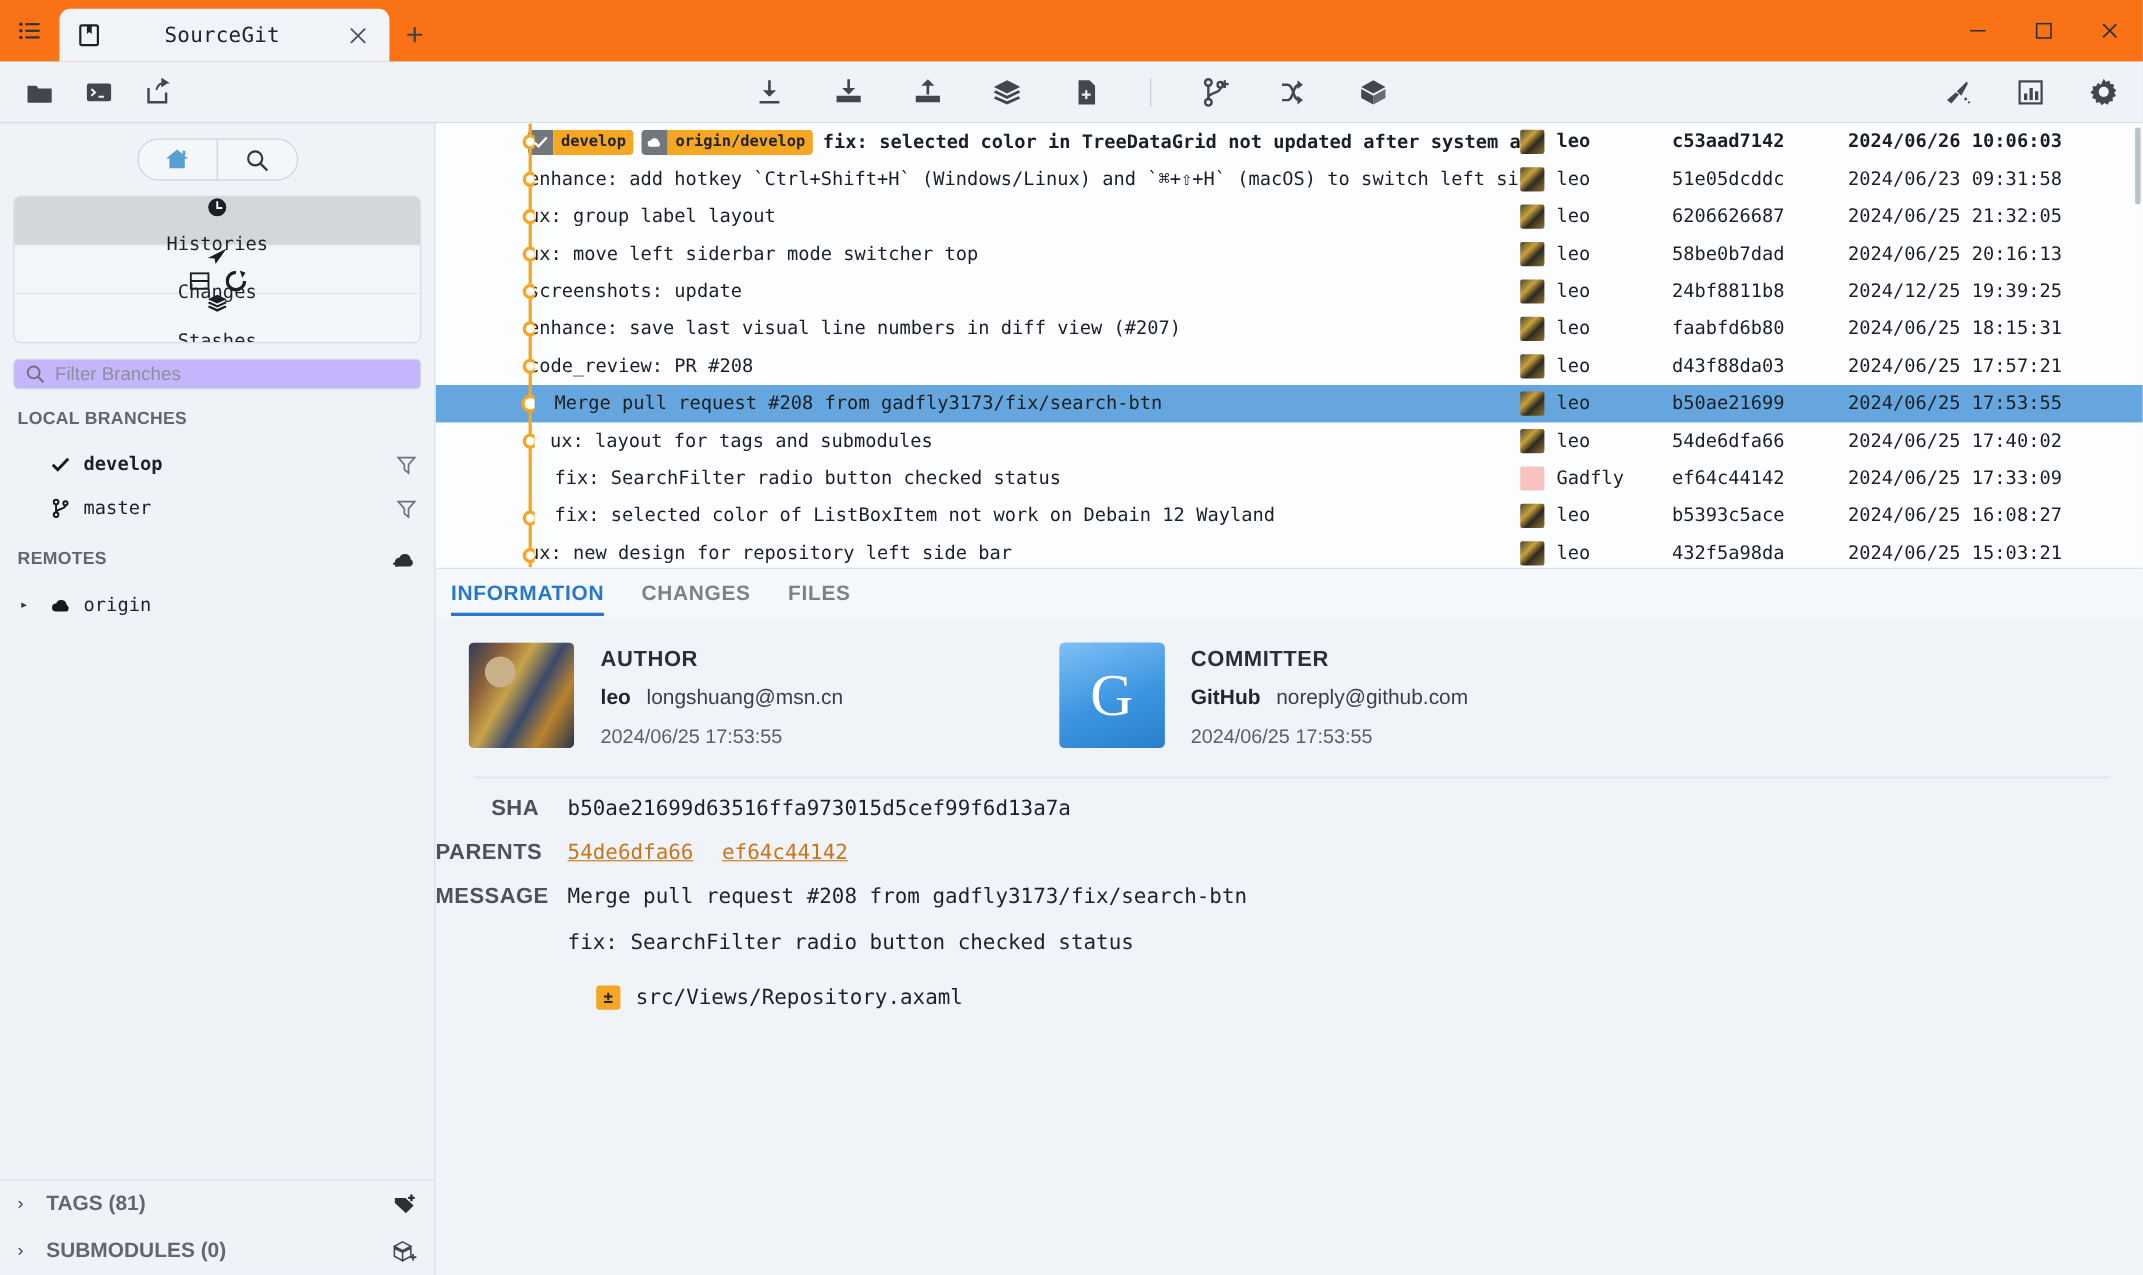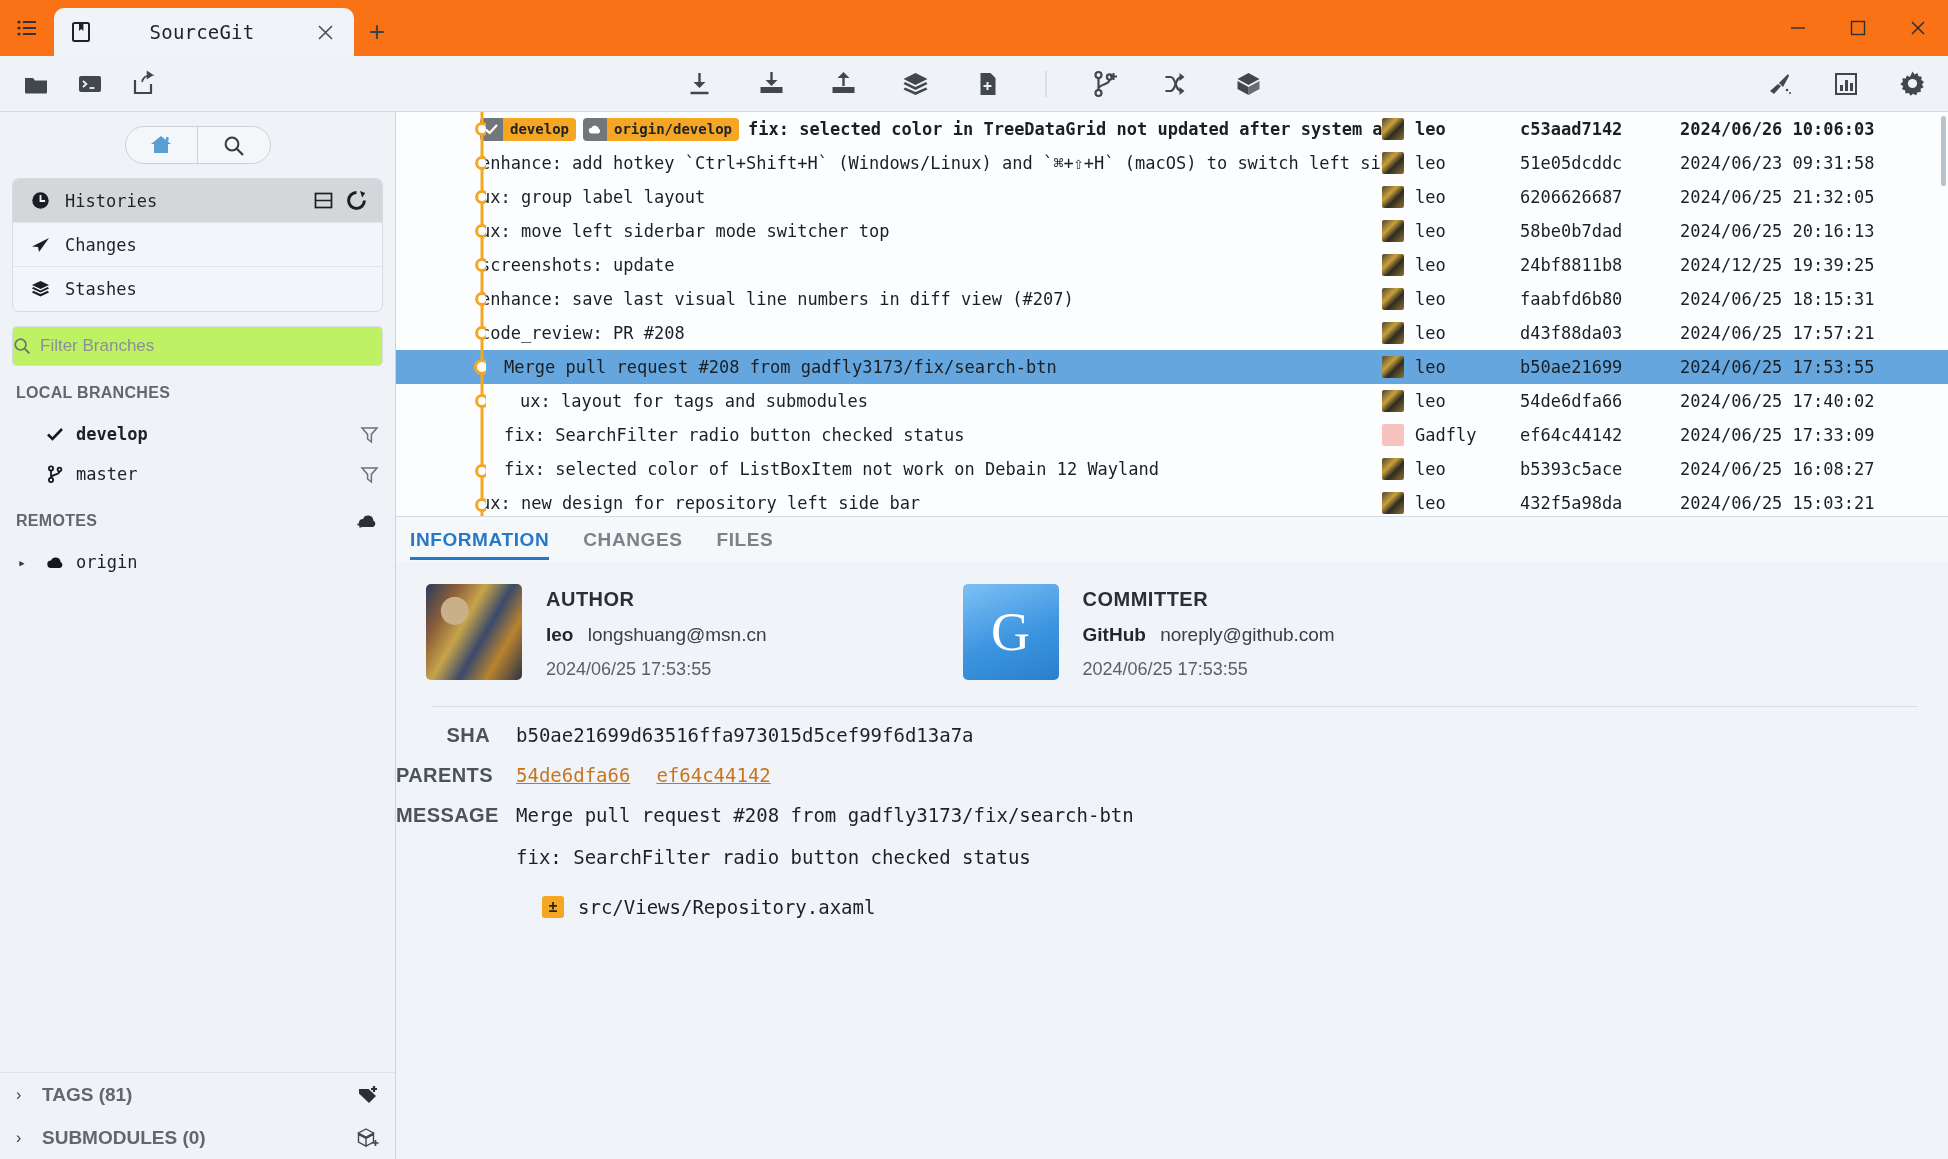--- a/index.html
+++ b/index.html
@@ -94,32 +94,32 @@
   .nav-box {
     margin: 14px 12px 0 12px;
     border: 1px solid #d4dbe3; border-radius: 7px;
     background: #f2f5f9; overflow: hidden;
   }
   .nav-item {
     height: 44px; display: flex; align-items: center;
     padding: 0 16px; gap: 14px;
     border-bottom: 1px solid #e0e6ec;
     font-family: "DejaVu Sans Mono", monospace;
-    font-size: 17px; color: #1f2328;
+    font-size: 17px; color: #1f2328; flex-direction: column;
   }
   .nav-item:last-child { border-bottom: none; }
   .nav-item.selected { background: #d3d7da; }
   .nav-ico { width: 22px; display: flex; align-items: center; justify-content: center; color: #1b1f24; }
   .nav-label { flex: 1; }
   .nav-actions { display: flex; gap: 14px; color: #1b1f24; }
 
   .filter-input {
-    margin: 14px 12px 0 12px; height: 40px;
-    background: #bef264; border: 1px solid #d4dbe3; border-radius: 5px;
-    display: flex; align-items: center; gap: 9px; padding: 0 0;
+    margin: 14px 12px 0 12px; height: 28px;
+    background: #c4b5fd; border: 1px solid #d4dbe3; border-radius: 5px;
+    display: flex; align-items: center; gap: 9px; padding: 0 10px;
   }
   .filter-input input {
     border: none; outline: none; background: transparent;
     font-family: "Liberation Sans", sans-serif; font-size: 17px;
     color: #2c3136; width: 100%;
   }
   .filter-input input::placeholder { color: #8b9096; }
 
   .sec-head {
     display: flex; align-items: center;
@@ -674,21 +674,21 @@
               <div class="subject" style="padding-left: 24px;"><span>Merge pull request #208 from gadfly3173/fix/search-btn</span></div>
               <div class="author">
                 <span class="avatar-sm"></span>
                 <span>leo</span>
               </div>
               <div class="sha">b50ae21699</div>
               <div class="time">2024/06/25 17:53:55</div>
             </div>
             <div class="crow">
               <div class="graph-col"></div>
-              <div class="subject" style="padding-left: 40px;"><span>ux: layout for tags and submodules</span></div>
+              <div class="subject" style="padding-left: 20px;"><span>ux: layout for tags and submodules</span></div>
               <div class="author">
                 <span class="avatar-sm"></span>
                 <span>leo</span>
               </div>
               <div class="sha">54de6dfa66</div>
               <div class="time">2024/06/25 17:40:02</div>
             </div>
             <div class="crow">
               <div class="graph-col"></div>
               <div class="subject" style="padding-left: 24px;"><span>fix: SearchFilter radio button checked status</span></div>

